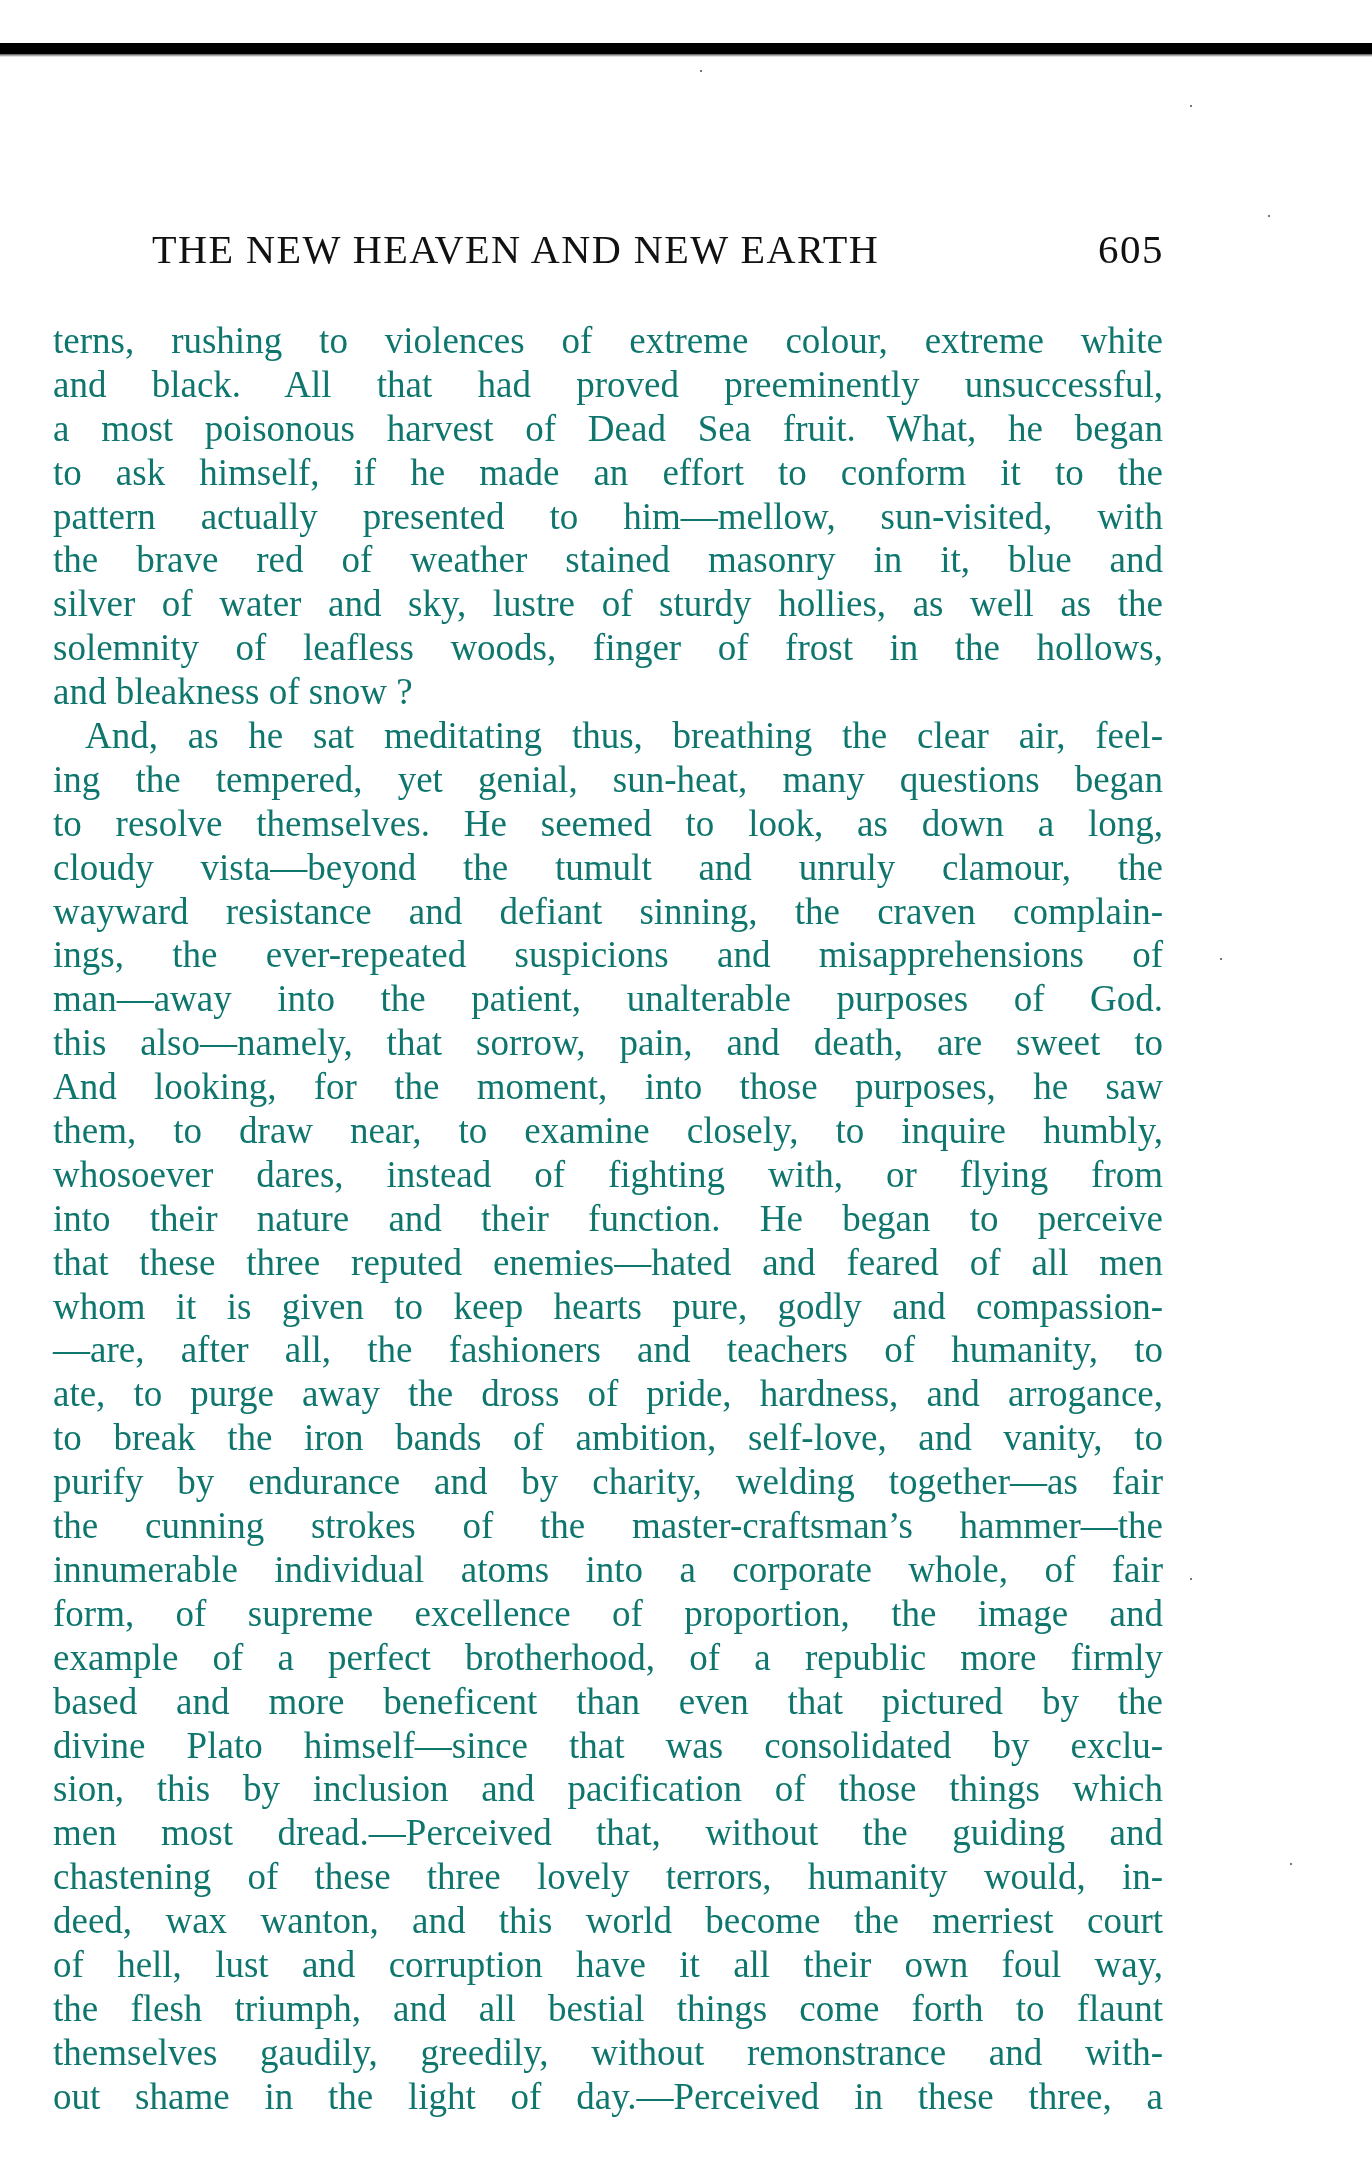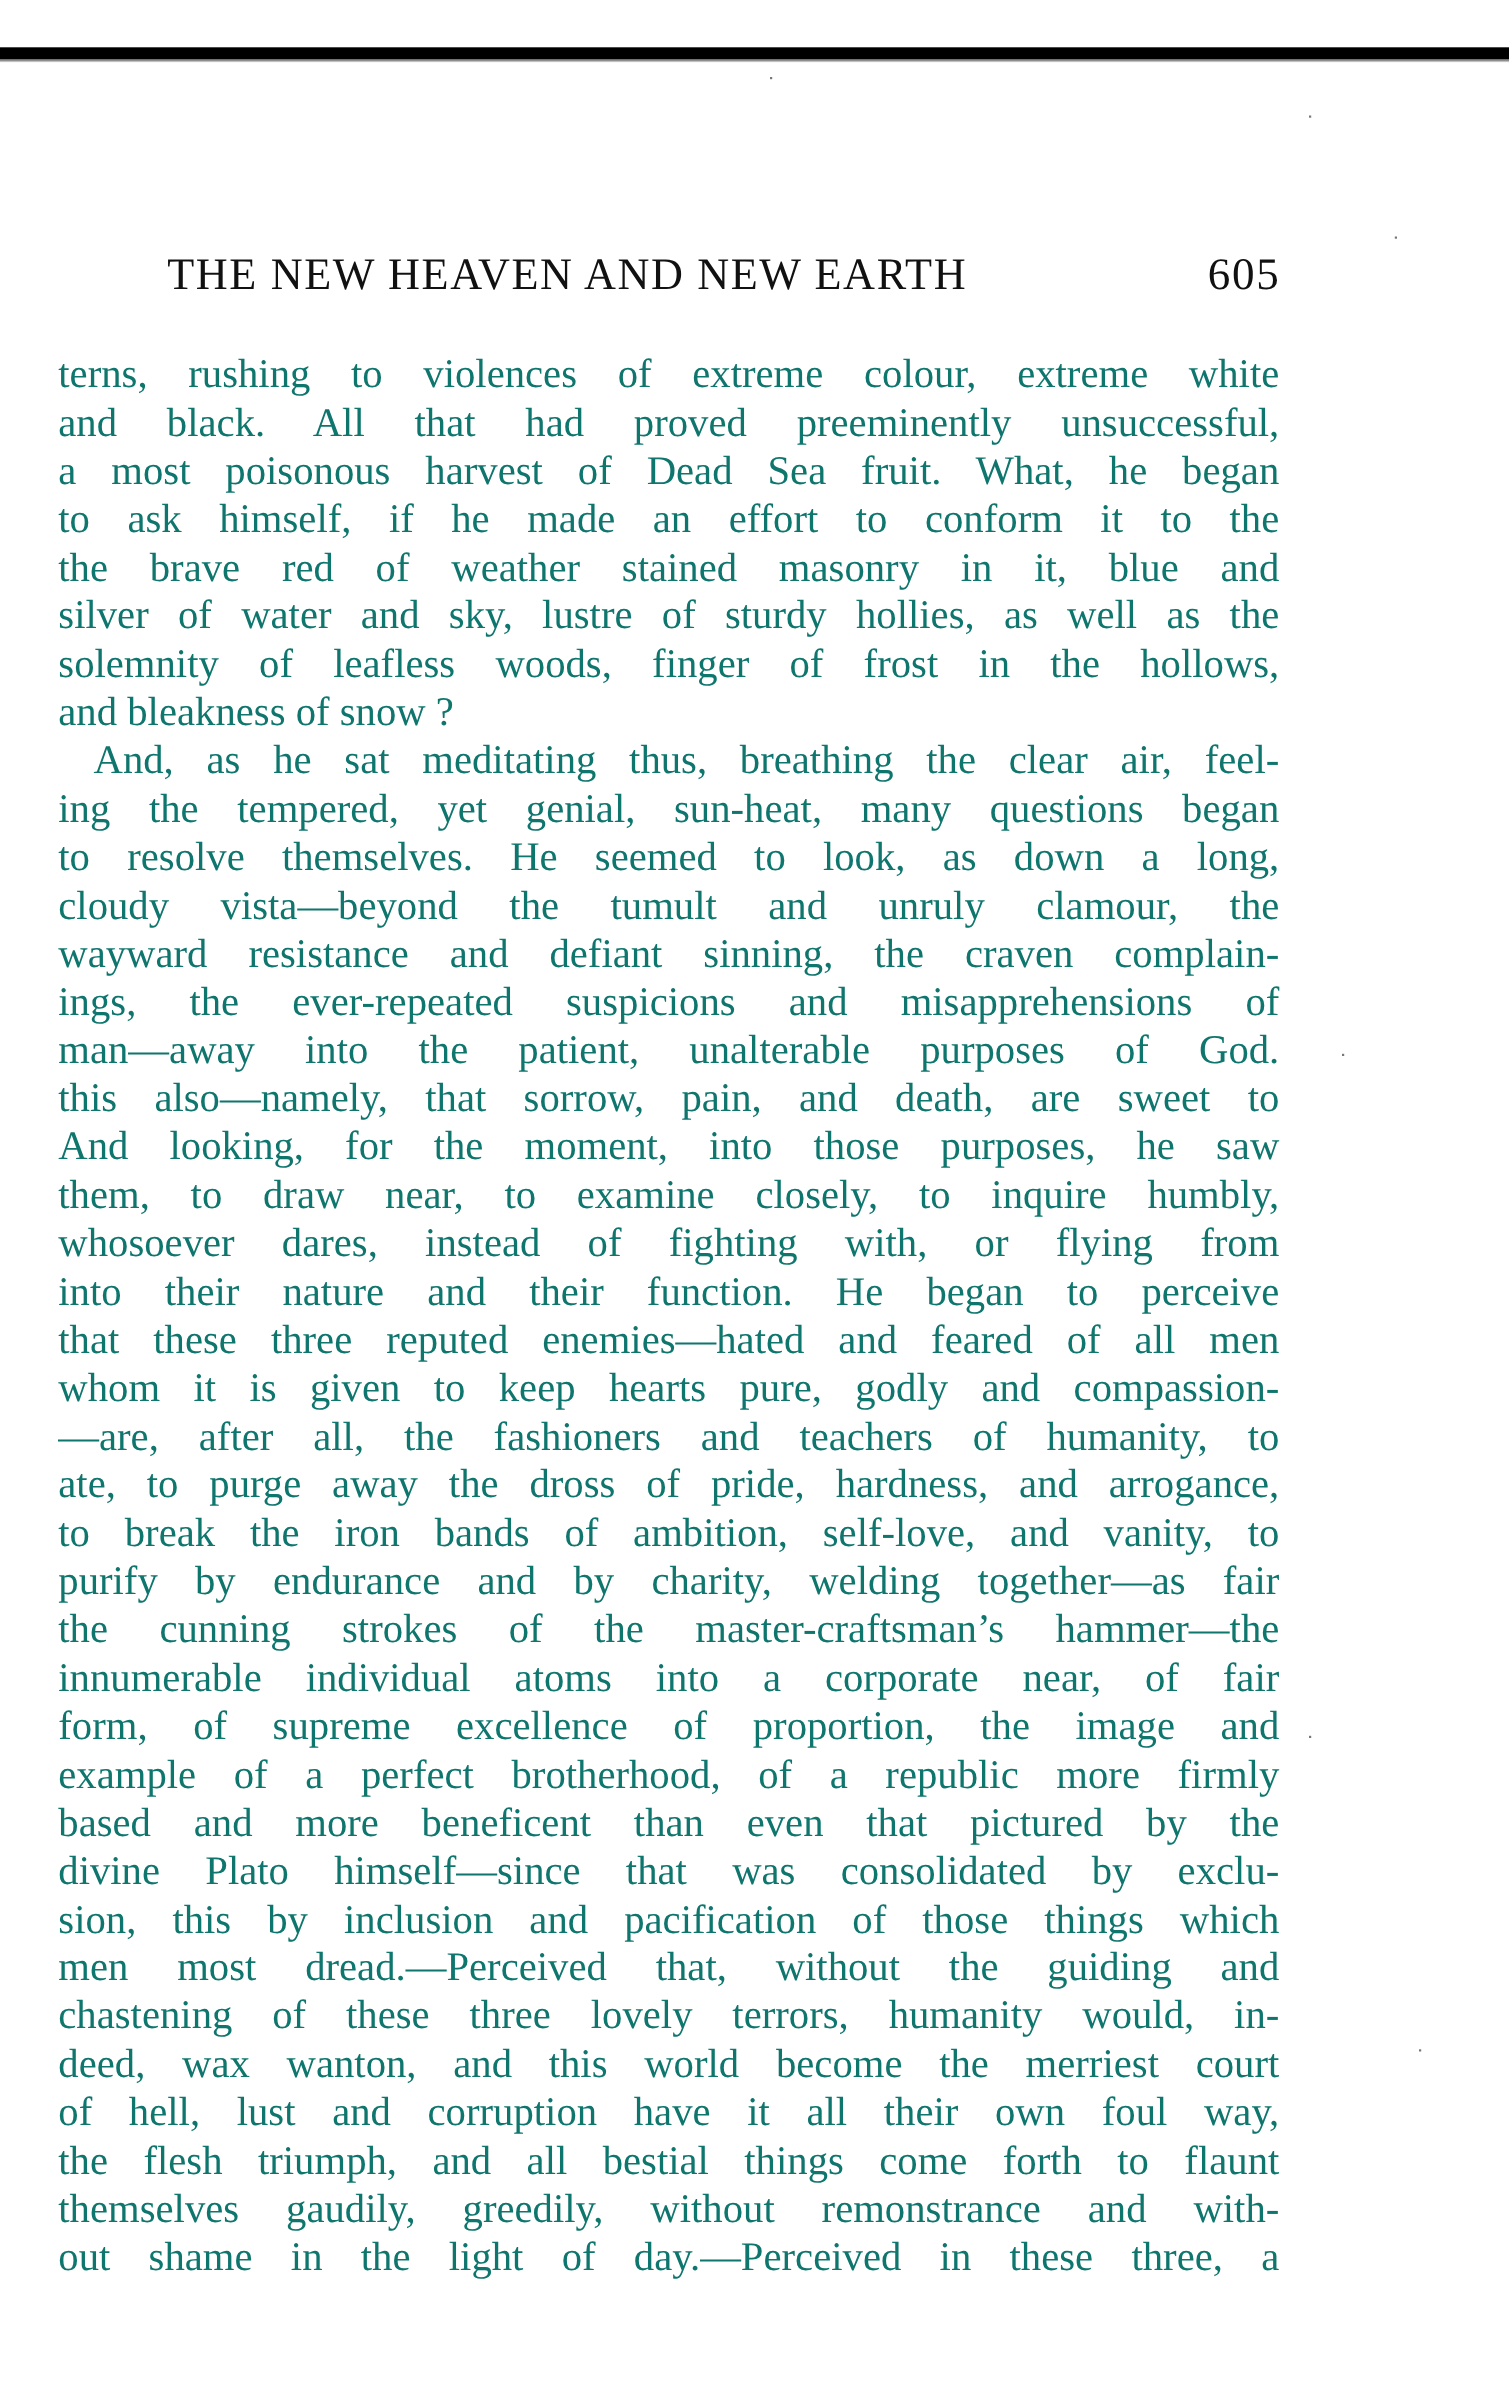--- a/index.html
+++ b/index.html
@@ -33,20 +33,21 @@
   <div class="running-head">
     <span class="title">THE NEW HEAVEN AND NEW EARTH</span>
     <span class="pnum">605</span>
   </div>
 
   <div class="body-text" id="body-text">
       <span class="line">terns, rushing to violences of extreme colour, extreme white</span>
       <span class="line">and black.  All that had proved preeminently unsuccessful,</span>
       <span class="line">a most poisonous harvest of Dead Sea fruit.  What, he began</span>
       <span class="line">to ask himself, if he made an effort to conform it to the</span>
+      <span class="line">pattern actually presented to him—mellow, sun-visited, with</span>
       <span class="line">the brave red of weather stained masonry in it, blue and</span>
       <span class="line">silver of water and sky, lustre of sturdy hollies, as well as the</span>
       <span class="line">solemnity of leafless woods, finger of frost in the hollows,</span>
       <span class="line last">and bleakness of snow ?</span>
       <span class="line indent">And, as he sat meditating thus, breathing the clear air, feel-</span>
       <span class="line">ing the tempered, yet genial, sun-heat, many questions began</span>
       <span class="line">to resolve themselves.  He seemed to look, as down a long,</span>
       <span class="line">cloudy vista—beyond the tumult and unruly clamour, the</span>
       <span class="line">wayward resistance and defiant sinning, the craven complain-</span>
       <span class="line">ings, the ever-repeated suspicions and misapprehensions of</span>
@@ -56,21 +57,21 @@
       <span class="line">them, to draw near, to examine closely, to inquire humbly,</span>
       <span class="line">whosoever dares, instead of fighting with, or flying from</span>
       <span class="line">into their nature and their function.  He began to perceive</span>
       <span class="line">that these three reputed enemies—hated and feared of all men</span>
       <span class="line">whom it is given to keep hearts pure, godly and compassion-</span>
       <span class="line">—are, after all, the fashioners and teachers of humanity, to</span>
       <span class="line">ate, to purge away the dross of pride, hardness, and arrogance,</span>
       <span class="line">to break the iron bands of ambition, self-love, and vanity, to</span>
       <span class="line">purify by endurance and by charity, welding together—as fair</span>
       <span class="line">the cunning strokes of the master-craftsman’s hammer—the</span>
-      <span class="line">innumerable individual atoms into a corporate near, of fair</span>
+      <span class="line">innumerable individual atoms into a corporate whole, of fair</span>
       <span class="line">form, of supreme excellence of proportion, the image and</span>
       <span class="line">example of a perfect brotherhood, of a republic more firmly</span>
       <span class="line">based and more beneficent than even that pictured by the</span>
       <span class="line">divine Plato himself—since that was consolidated by exclu-</span>
       <span class="line">sion, this by inclusion and pacification of those things which</span>
       <span class="line">men most dread.—Perceived that, without the guiding and</span>
       <span class="line">chastening of these three lovely terrors, humanity would, in-</span>
       <span class="line">deed, wax wanton, and this world become the merriest court</span>
       <span class="line">of hell, lust and corruption have it all their own foul way,</span>
       <span class="line">the flesh triumph, and all bestial things come forth to flaunt</span>

